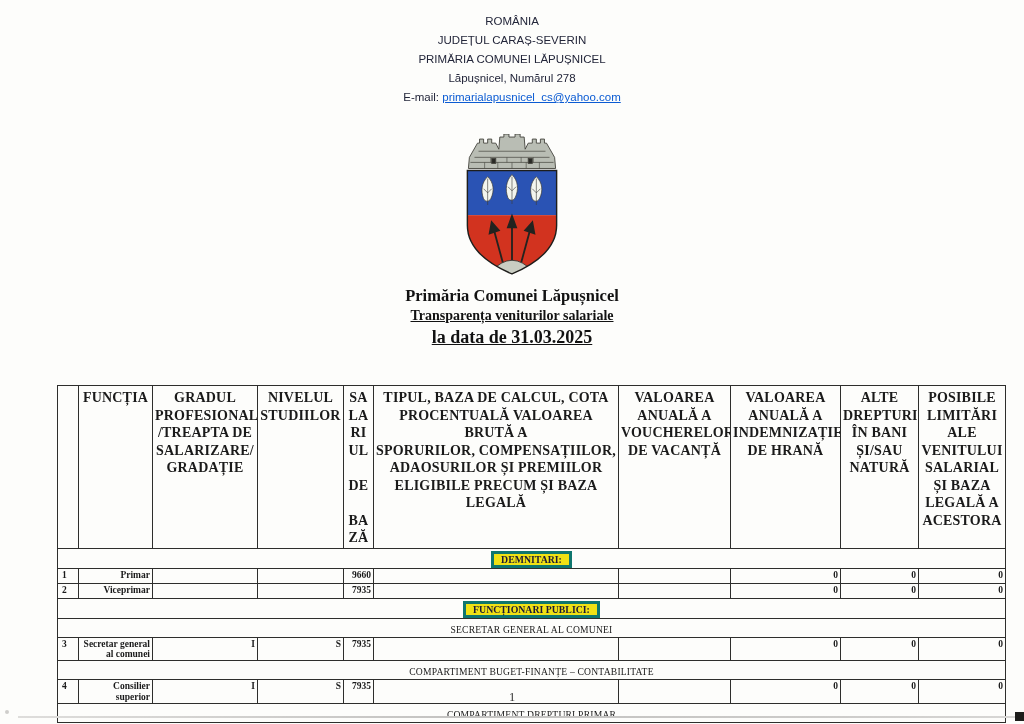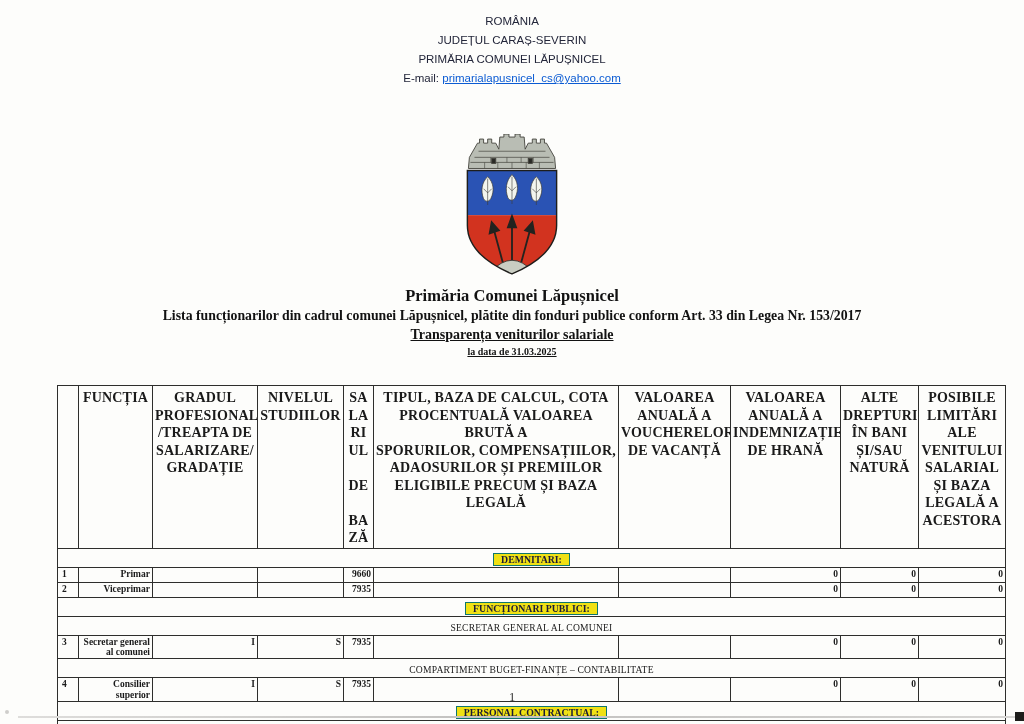--- a/index.html
+++ b/index.html
@@ -16,21 +16,21 @@
   }
   .letterhead .lh-bold{font-weight:normal;}
   .letterhead a{color:#0b5bd3; text-decoration:underline; cursor:pointer;}
   
   .emblem{position:absolute; left:462px; top:134px; width:100px; height:142px;}
   
   .title-block{position:absolute; top:286px; left:0; width:100%; text-align:center; color:#121212;}
   .title-block .t1{font-size:16.5px; font-weight:bold; margin-bottom:2px;}
   .title-block .t2{font-size:13.8px; font-weight:bold; margin-bottom:3px;}
   .title-block .t3{font-size:14px; font-weight:bold; text-decoration:underline; margin-bottom:3px;}
-  .title-block .t4{font-size:10px; font-weight:bold; text-decoration:underline;}
+  .title-block .t4{font-size:18px; font-weight:bold; text-decoration:underline;}
   
   table.salary{
     position:absolute; left:57px; top:385px; width:948px;
     border-collapse:collapse; table-layout:fixed;
   }
   table.salary th, table.salary td{
     border:1px solid #2e2e2c; padding:1px 2px; overflow:hidden;
   }
   table.salary th{
     vertical-align:top; text-align:center; font-weight:bold;
@@ -38,41 +38,42 @@
     letter-spacing:.2px; height:128px; padding-top:3px;
   }
   tr.data-row td{
     font-weight:bold; font-size:9.5px; line-height:1.1;
     text-align:right; vertical-align:top; height:12px;
   }
   tr.data-row td.c0{text-align:left; padding-left:4px;}
   tr.section-row td{height:12px; text-align:center; vertical-align:middle; padding:0;}
   .hl{
     display:inline-block; font-weight:bold; font-size:9.8px; color:#1b1b35;
-    background:#f0e114; border:1px solid #0f766e; padding:0 7px; line-height:11px;
+    background:#f0e114; border:3px solid #0f766e; padding:0 7px; line-height:11px;
   }
   .plain-sec{font-size:9.6px; font-weight:normal; letter-spacing:.2px; line-height:11px;}
   
   .page-number{position:absolute; top:690px; left:0; width:100%; text-align:center; font-size:12.5px; color:#333;}
   .scan-line{
     position:absolute; left:18px; top:716px; width:1006px; height:2px;
     background:linear-gradient(to right,#dedddb 0%,#c3c2c0 45%,#cccbc9 80%,#d8d7d5 100%);
   }
   .scan-corner{position:absolute; left:1015px; top:712px; width:9px; height:9px; background:#1d1d1b;}
   .scan-speck{position:absolute; left:5px; top:710px; width:4px; height:4px; background:#cfcecb; border-radius:50%;}
 </style>
 </head>
 <body>
 
 <div class="page">
 
   <div class="letterhead">
     <div class="lh-bold">ROMÂNIA</div>
     <div class="lh-bold">JUDEȚUL CARAȘ-SEVERIN</div>
     <div class="lh-bold">PRIMĂRIA COMUNEI LĂPUȘNICEL</div>
+    <div>Lăpușnicel, Numărul 278</div>
     <div><span>E-mail:</span> <a>primarialapusnicel_cs@yahoo.com</a></div>
   </div>
 
   <div class="emblem">
     <svg viewBox="0 0 98 140" width="100" height="142" xmlns="http://www.w3.org/2000/svg">
 
       <g fill="#b9bdb4" stroke="#45453f" stroke-width="0.9">
         <path d="M7 23 L15 9 L17 9 L17 5 L21 5 L21 9 L25 9 L25 5 L29 5 L29 9 L33 9 L36 15 L37 3 L41 3 L41 0 L46 0 L46 3 L52 3 L52 0 L57 0 L57 3 L61 3 L62 15 L65 9 L69 9 L69 5 L73 5 L73 9 L77 9 L77 5 L81 5 L81 9 L83 9 L91 23 L92 34 L6 34 Z"></path>
         <path d="M8 28 H90 M12 23 H86 M16 17 H82" fill="none" stroke-width="0.7"></path>
         <path d="M22 28 V34 M35 28 V34 M49 28 V34 M63 28 V34 M76 28 V34 M28 23 V28 M44 23 V28 M58 23 V28 M70 23 V28" fill="none" stroke-width="0.6"></path>
@@ -112,21 +113,20 @@
           <path d="M73 44 V70 M69 54 L73 58 M77 54 L73 58"></path>
         </g>
       </g>
 
       <path d="M5 36 H93 V90 C93 110 77 126 49 138 C21 126 5 110 5 90 Z" fill="none" stroke="#1e1e1c" stroke-width="1.4"></path>
     </svg>
   </div>
 
   <div class="title-block">
     <div class="t1">Primăria Comunei Lăpușnicel</div>
-    <div class="t2">Lista funcționarilor din cadrul comunei Lăpușnicel, plătite din fonduri publice conform Art. 33 din Legea Nr. 153/2017</div>
     <div class="t3">Transparența veniturilor salariale</div>
     <div class="t4">la data de 31.03.2025</div>
   </div>
 
   <table class="salary">
       <colgroup>
         <col style="width: 21px;">
         <col style="width: 74px;">
         <col style="width: 105px;">
         <col style="width: 86px;">
@@ -240,23 +240,20 @@
           <td class="c2">I</td>
           <td class="c3">S</td>
           <td class="c4">7935</td>
           <td class="c5"></td>
           <td class="c6"></td>
           <td class="c7">0</td>
           <td class="c8">0</td>
           <td class="c9">0</td>
         </tr>
         <tr class="section-row">
-          <td colspan="10"><span class="hl">PERSONAL CONTRACTUAL:</span></td>
-        </tr>
-        <tr class="section-row">
           <td colspan="10"><span class="plain-sec">COMPARTIMENT DREPTURI PRIMAR</span></td>
         </tr>
       </tbody>
     </table>
 
   <div class="page-number">1</div>
   <div class="scan-line"></div>
   <div class="scan-corner"></div>
   <div class="scan-speck"></div>
 </div>

